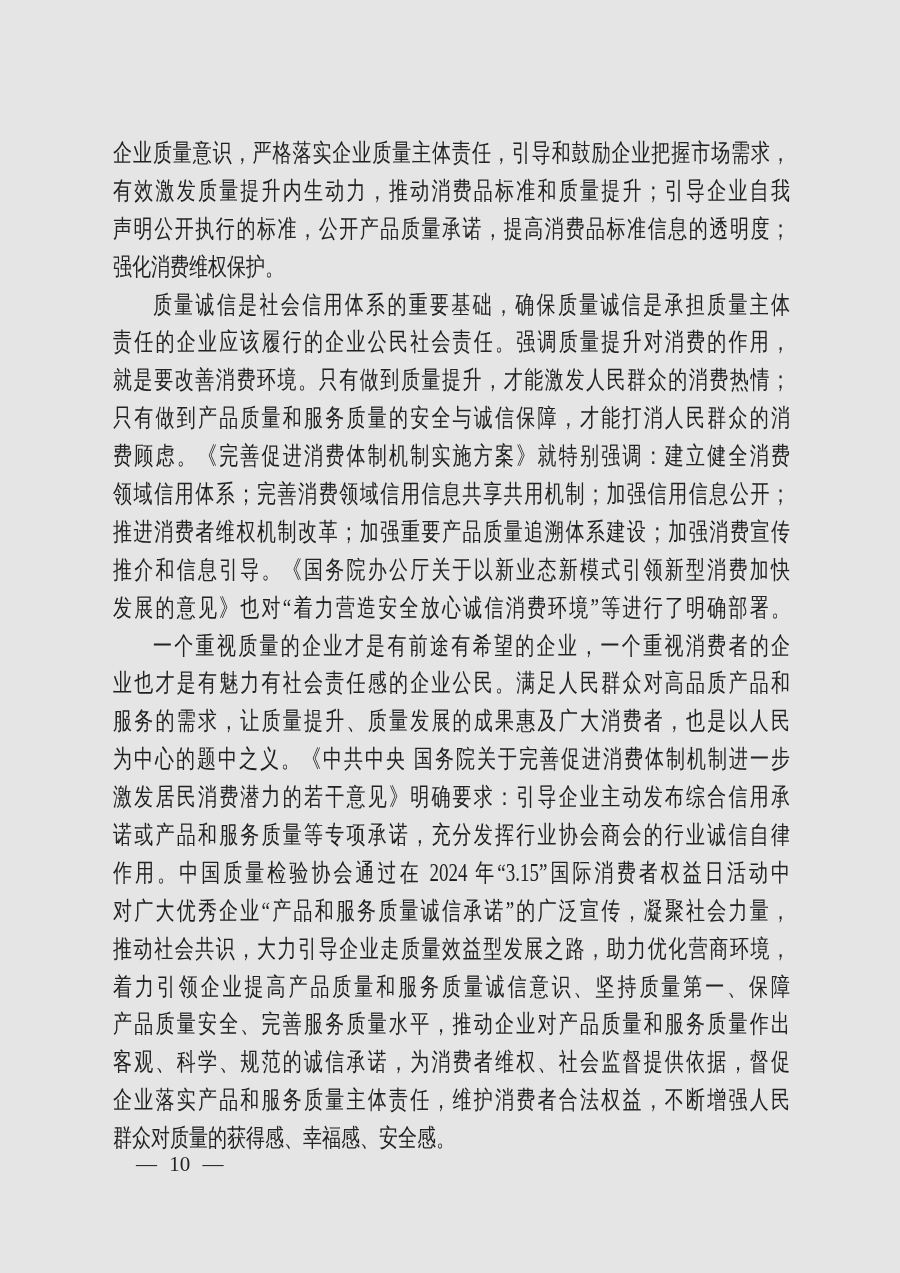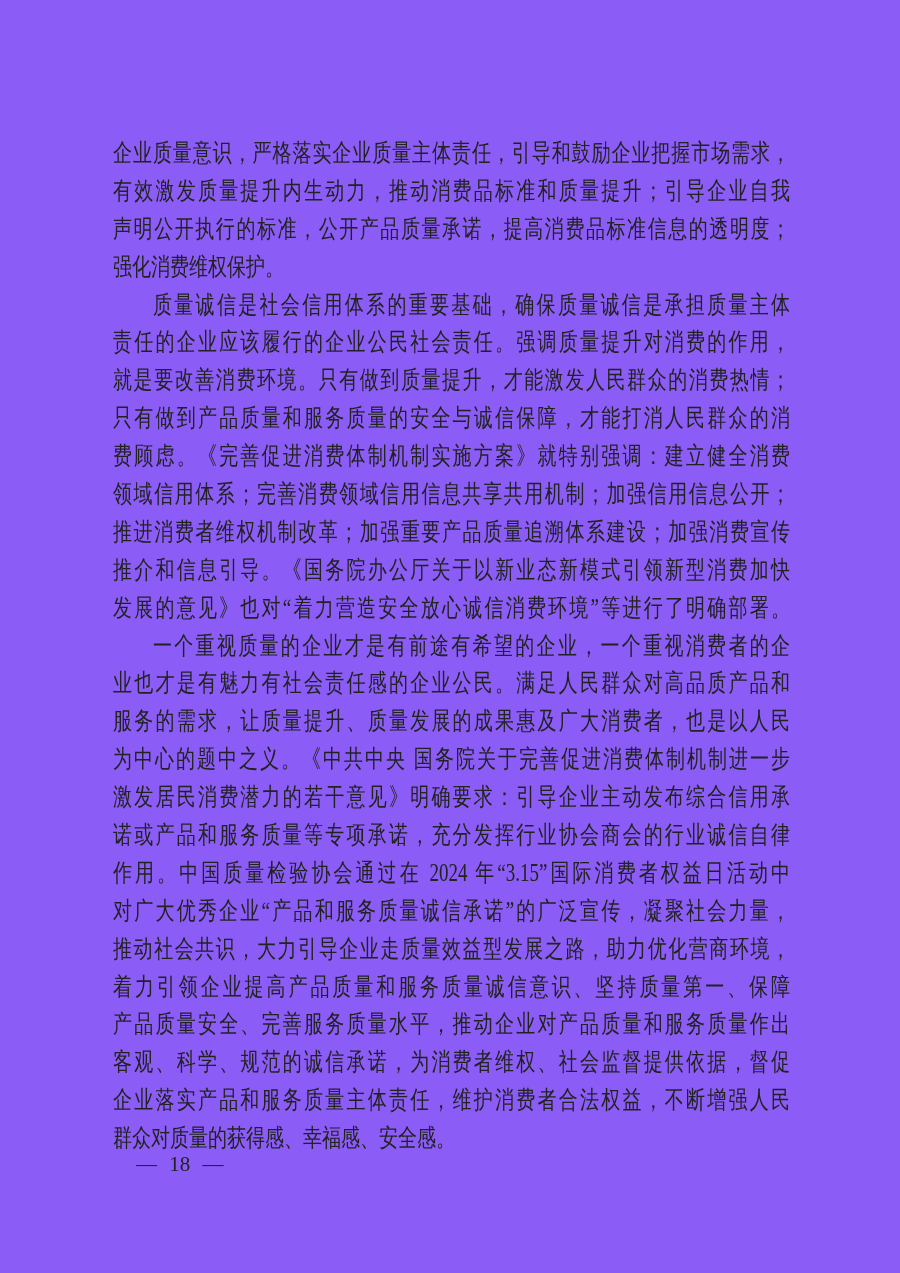--- a/index.html
+++ b/index.html
@@ -4,21 +4,21 @@
 <style>
   html, body {
     margin: 0;
     padding: 0;
     background: #ffffff;
   }
   .page {
     position: relative;
     width: 900px;
     height: 1273px;
-    background: #8b5cf6;
+    background: #e5e5e5;
     overflow: hidden;
     font-family: "Liberation Serif", "DejaVu Serif", serif;
     color: #222222;
   }
   .textblock {
     position: absolute;
     left: 113px;
     top: 134px;
     width: 677px;
   }
@@ -78,14 +78,14 @@
       <div class="line">诺或产品和服务质量等专项承诺，充分发挥行业协会商会的行业诚信自律</div>
       <div class="line">作用。中国质量检验协会通过在 2024 年“3.15”国际消费者权益日活动中</div>
       <div class="line">对广大优秀企业“产品和服务质量诚信承诺”的广泛宣传，凝聚社会力量，</div>
       <div class="line">推动社会共识，大力引导企业走质量效益型发展之路，助力优化营商环境，</div>
       <div class="line">着力引领企业提高产品质量和服务质量诚信意识、坚持质量第一、保障</div>
       <div class="line">产品质量安全、完善服务质量水平，推动企业对产品质量和服务质量作出</div>
       <div class="line">客观、科学、规范的诚信承诺，为消费者维权、社会监督提供依据，督促</div>
       <div class="line">企业落实产品和服务质量主体责任，维护消费者合法权益，不断增强人民</div>
       <div class="line flush-left">群众对质量的获得感、幸福感、安全感。</div>
     </div>
-  <div class="pagenum">— 18 —</div>
+  <div class="pagenum">— 10 —</div>
 </div>
 
 </body></html>

